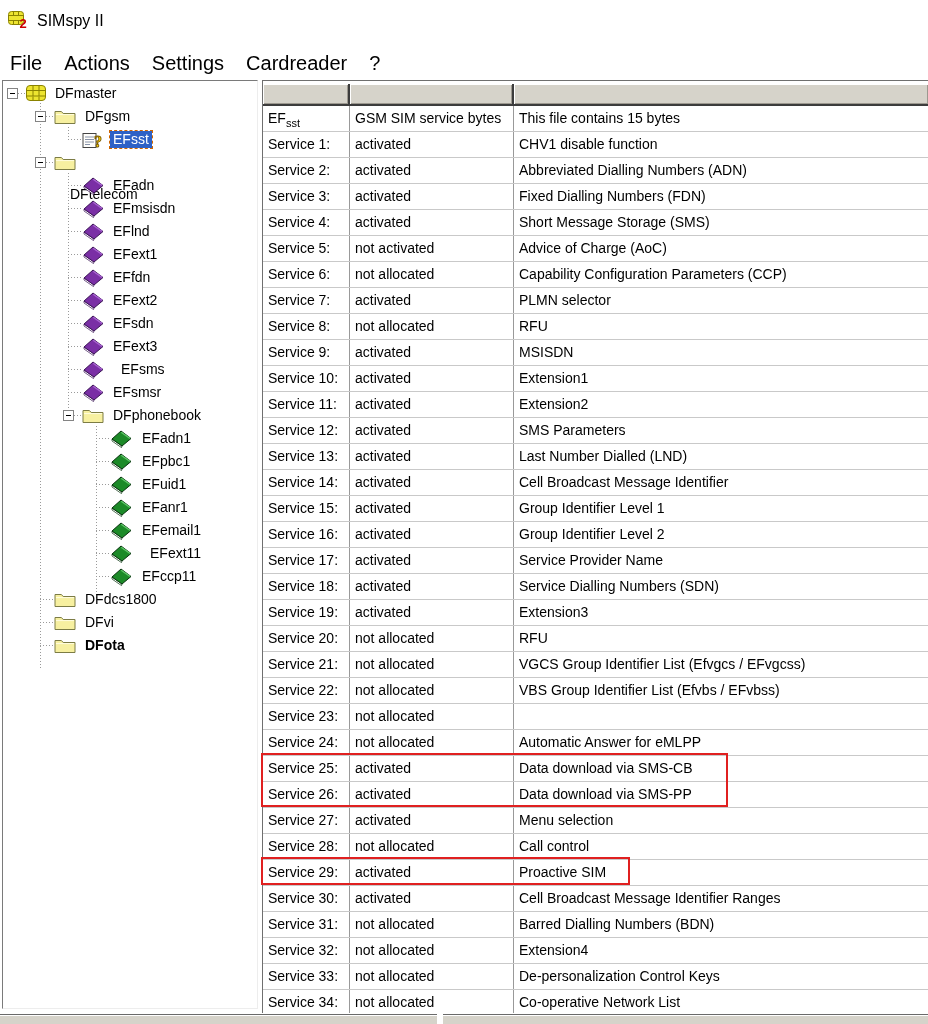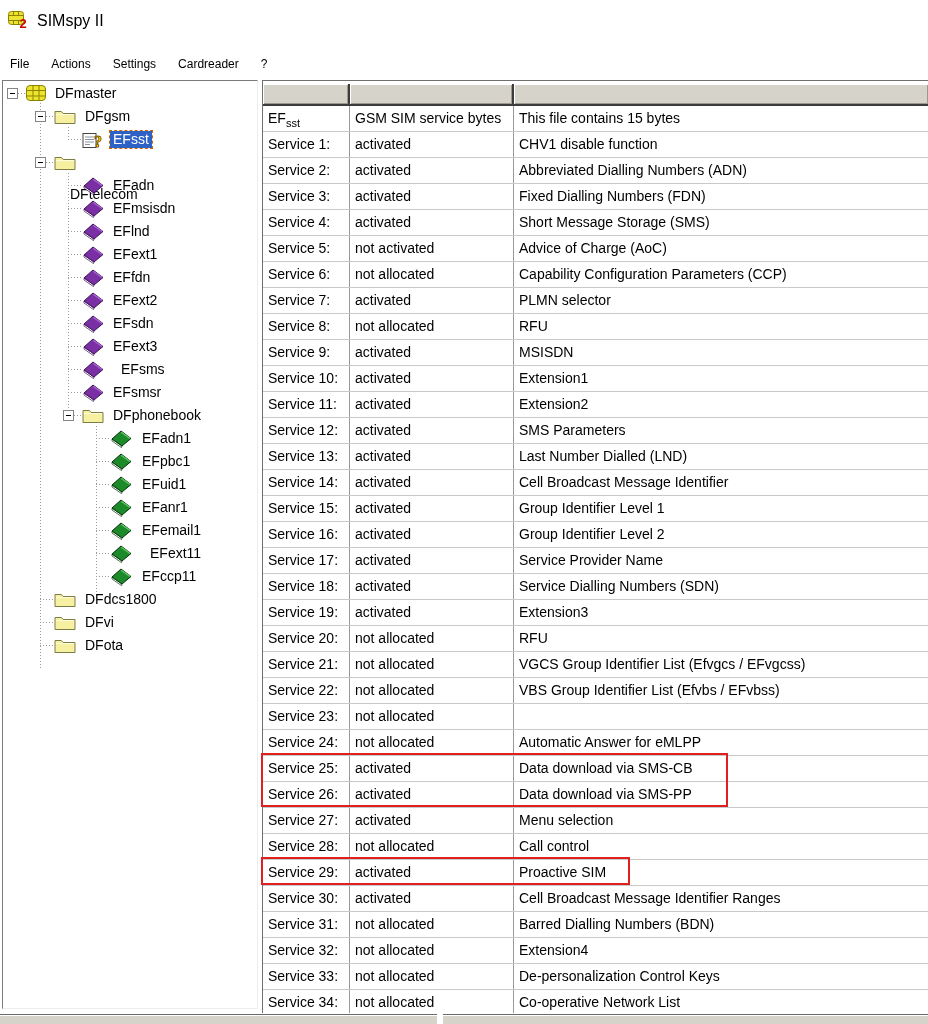--- a/index.html
+++ b/index.html
@@ -5,21 +5,21 @@
   * { margin:0; padding:0; box-sizing:border-box; }
   html,body { background:#fff; }
   body { font-family:"Liberation Sans", sans-serif; color:#000; }
   .page { position:relative; width:928px; height:1024px; background:#fff; overflow:hidden; }
 
   
   .titlebar { position:absolute; left:8px; top:8px; height:26px; display:flex; align-items:center; gap:9px; }
   .title { font-size:16px; }
 
   
-  .menubar { position:absolute; left:0; top:50px; width:100%; height:27px; display:flex; align-items:center; padding-left:10px; gap:22px; font-size:12px; background:#fff; }
+  .menubar { position:absolute; left:0; top:50px; width:100%; height:27px; display:flex; align-items:center; padding-left:10px; gap:22px; font-size:20px; background:#fff; }
   .menu-item { cursor:default; }
 
   
   .tree-pane { position:absolute; left:2px; top:80px; width:256px; height:929px; background:#fff;
     border:1px solid; border-color:#7a7a7a #ededed #ededed #7a7a7a; overflow:hidden; }
   .tree-rows { position:relative; padding-top:1px; }
   .tree-row { position:relative; height:23px; font-size:14px; }
   .tree-stub { position:absolute; top:11px; height:1px;
     background-image:repeating-linear-gradient(to right,#9a9a9a 0 1px,transparent 1px 3px); }
   .vline { position:absolute; width:1px;
@@ -292,21 +292,21 @@
               <path d="M2 6.6 h18" stroke="#fffde0"></path>
             </svg></span>
           <span class="tree-label" style="left:79px;">DFvi</span>
         </div>
         <div class="tree-row">
           <div class="tree-stub" style="left:37px;width:14px;"></div>
           <span class="tree-icon" style="left:51px;"><svg width="22" height="17" viewBox="0 0 22 17">
               <path d="M1 15.5 V3.5 h6.4 l1.8 2 H21 v10 z" fill="#f7f0a0" stroke="#7c7c45"></path>
               <path d="M2 6.6 h18" stroke="#fffde0"></path>
             </svg></span>
-          <span class="tree-label" style="left:79px;">DFota</span>
+          <span class="tree-label" style="left:79px;font-weight:bold;">DFota</span>
         </div>
       </div>
   </div>
 
   <div class="table-pane">
     <div class="thead" id="thead">
         <div class="th"></div>
         <div class="th"></div>
         <div class="th"></div>
       </div>

